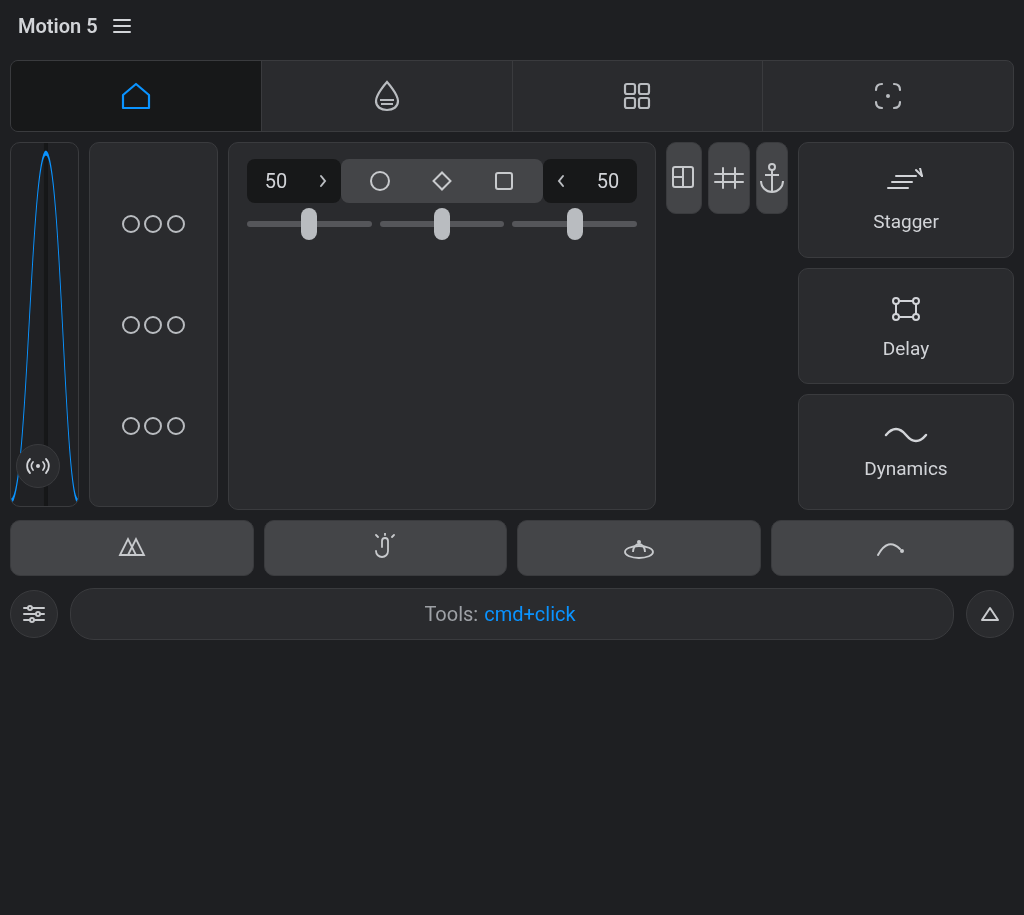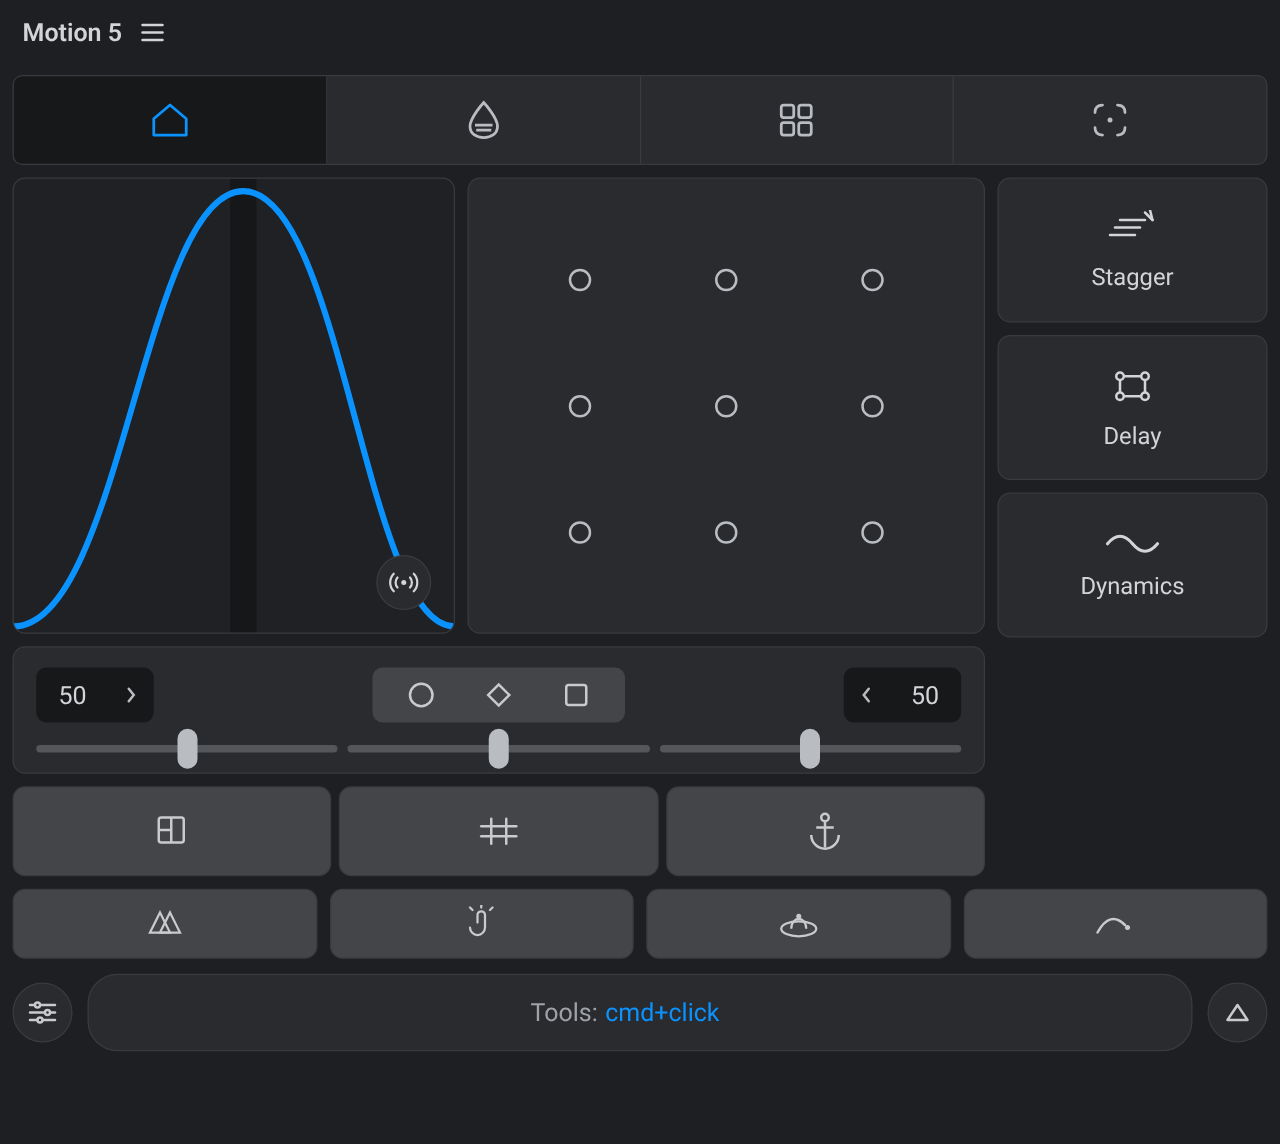--- a/index.html
+++ b/index.html
@@ -31,21 +31,21 @@
   
   .tabs{display:flex;margin:8px 10px 0 10px;border-radius:8px;overflow:hidden;border:1px solid var(--border);background:var(--panel);}
   .tabs .tab{flex:1;height:70px;display:flex;align-items:center;justify-content:center;cursor:pointer;border-right:1px solid var(--border);}
   .tabs .tab:last-child{border-right:none;}
   .tabs .tab.active{background:var(--panel-darker);}
   .tab svg{stroke:var(--icon);}
   .tab.active svg{stroke:var(--accent);}
 
   
   .main{display:flex;margin:10px;gap:10px;}
-  .left-col{flex:1;display:flex;flex-direction:column;gap:10px;}
+  .left-col{flex:1;display:flex;flex-direction:row;gap:10px;}
   .right-col{width:216px;display:flex;flex-direction:column;gap:10px;}
 
   .row1{display:flex;gap:10px;}
   .curve-panel,.anchor-panel{flex:1;height:365px;background:var(--panel);border:1px solid var(--border);border-radius:10px;position:relative;overflow:hidden;}
   .curve-panel{background:var(--panel-dark);}
   .curve-svg{width:100%;height:100%;display:block;}
   .broadcast-btn{position:absolute;right:18px;bottom:18px;width:44px;height:44px;border-radius:50%;background:var(--panel);border:1px solid var(--border);display:flex;align-items:center;justify-content:center;cursor:pointer;}
   .anchor-panel{display:flex;flex-direction:column;justify-content:space-around;padding:30px;}
   .anchor-row{display:flex;justify-content:space-around;}
   .anchor-dot{width:18px;height:18px;border:2.5px solid var(--icon);border-radius:50%;cursor:pointer;}
@@ -70,21 +70,21 @@
   .side-card{height:116px;background:var(--panel);border:1px solid var(--border);border-radius:10px;display:flex;flex-direction:column;align-items:center;justify-content:center;gap:12px;cursor:pointer;}
   .side-card .label{font-size:19px;color:var(--text);}
 
   
   .bottom-row{display:flex;gap:10px;margin:8px 10px 0 10px;}
   .bottom-row .bbtn{flex:1;height:56px;background:var(--btn);border:1px solid var(--border);border-radius:10px;display:flex;align-items:center;justify-content:center;cursor:pointer;}
 
   
   .footer{display:flex;align-items:center;margin:12px 10px 0 10px;gap:12px;}
   .circle-btn{width:48px;height:48px;border-radius:50%;background:var(--panel);border:1px solid var(--border);display:flex;align-items:center;justify-content:center;cursor:pointer;flex-shrink:0;}
-  .hint-bar{flex:1;height:62px;background:var(--panel);border:1px solid var(--border);border-radius:24px;display:flex;align-items:center;justify-content:center;font-size:20px;color:var(--text-dim);}
+  .hint-bar{flex:1;height:52px;background:var(--panel);border:1px solid var(--border);border-radius:24px;display:flex;align-items:center;justify-content:center;font-size:20px;color:var(--text-dim);}
   .hint-bar .pre{color:var(--text-dim);margin-right:6px;}
   .hint-bar .cmd{color:var(--accent);margin-right:24px;}
   .hint-bar .rest{color:var(--text-dim);}
 
   svg{display:block;}
 </style>
 </head>
 <body>
 
 <div class="header">

